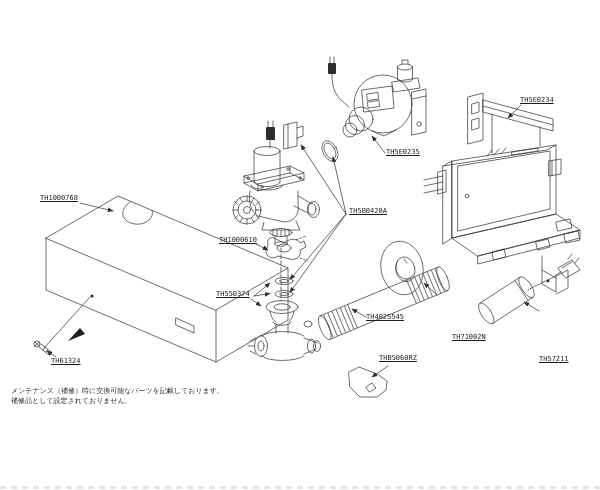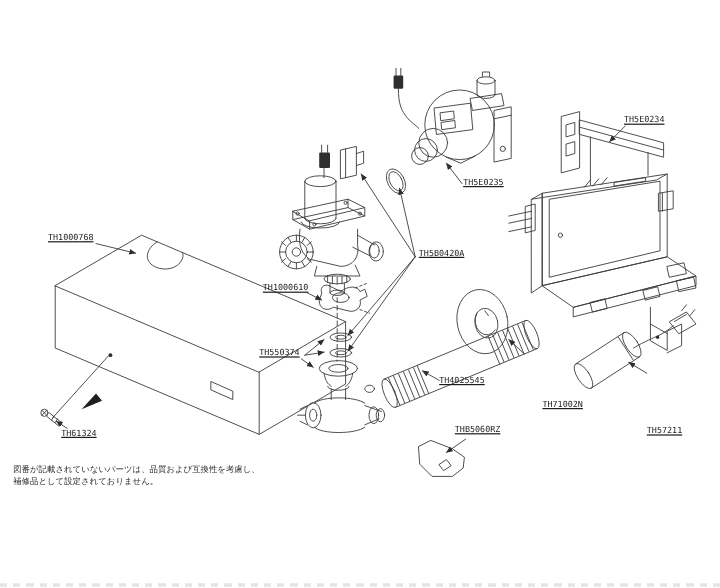--- a/index.html
+++ b/index.html
@@ -213,19 +213,19 @@
 <div class="plabel" style="left:216px;top:290px;">TH550374</div>
 <div class="plabel" style="left:349px;top:207px;">TH5B0420A</div>
 <div class="plabel" style="left:386px;top:148px;text-align:center;">TH5E0235</div>
 <div class="plabel" style="left:520px;top:96px;">TH5E0234</div>
 <div class="plabel" style="left:452px;top:293px;margin-top:40px;">TH71002N</div>
 <div class="plabel" style="left:366px;top:313px;">TH4025545</div>
 <div class="plabel" style="left:539px;top:307px;margin-top:48px;">TH57211</div>
 <div class="plabel" style="left:379px;top:354px;">THB5060RZ</div>
 
 <div class="footer">
-  <div>図番が記載されていないパーツは、品質および互換性を考慮し、</div>
+  <div>メンテナンス（補修）時に交換可能なパーツを記載しております。</div>
   <div>補修品として設定されておりません。</div>
 </div>
 
 <div class="bottom-strip"></div>
 
 </div>
 
 </body></html>

